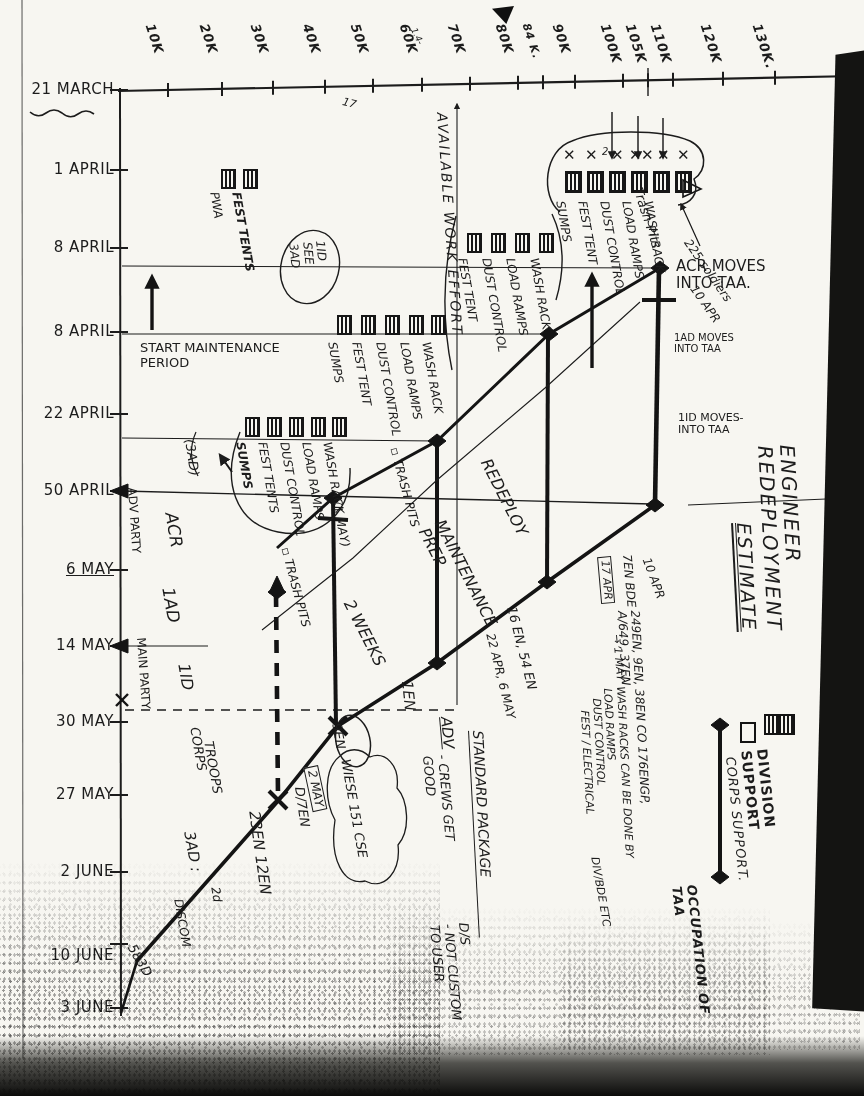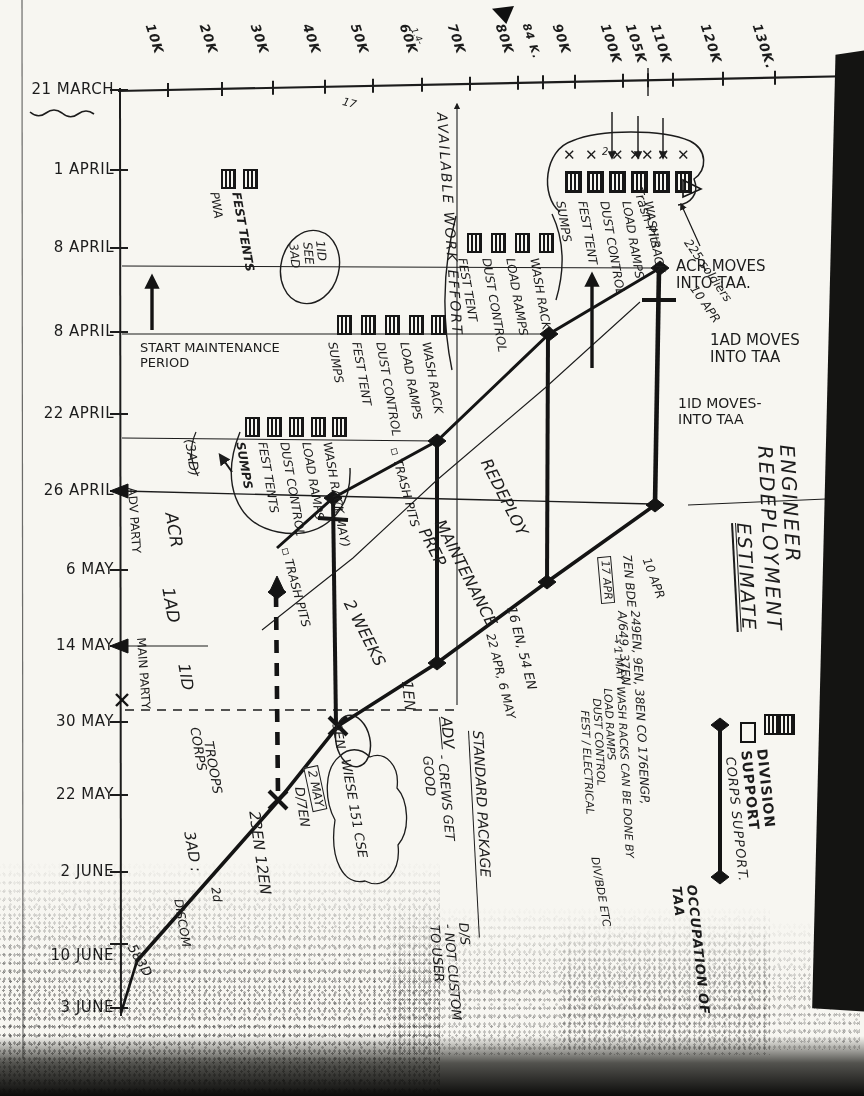--- a/index.html
+++ b/index.html
@@ -178,25 +178,25 @@
   <div class="noise fade-top" style="left:0;top:860px;width:440px;height:236px;opacity:.85;"></div>
   <div class="noise fade-top" style="left:390px;top:905px;width:380px;height:150px;opacity:.55;"></div>
   <div class="noise fade-top" style="left:560px;top:920px;width:300px;height:130px;opacity:.5;"></div>
   <div id="bottom-band"></div>
   <div id="edge-strip"></div>
 <div class="date-label hw" style="left: 22px; top: 81px; width: 92px; z-index: 4;">21 MARCH</div>
     <div class="date-label hw" style="left: 22px; top: 161px; width: 92px; z-index: 4;">1 APRIL</div>
     <div class="date-label hw" style="left: 22px; top: 239px; width: 92px; z-index: 4;">8 APRIL</div>
     <div class="date-label hw" style="left: 22px; top: 323px; width: 92px; z-index: 4;">8 APRIL</div>
     <div class="date-label hw" style="left: 22px; top: 405px; width: 92px; z-index: 4;">22 APRIL</div>
-    <div class="date-label hw" style="left: 22px; top: 482px; width: 92px; z-index: 4;">26 APRIL</div>
-    <div class="date-label hw" style="left: 22px; top: 561px; width: 92px; z-index: 4;">6 MAY</div>
+    <div class="date-label hw" style="left: 22px; top: 482px; width: 92px; z-index: 4;">50 APRIL</div>
+    <div class="date-label hw" style="left: 22px; top: 561px; width: 92px; z-index: 4; text-decoration: underline;">6 MAY</div>
     <div class="date-label hw" style="left: 22px; top: 637px; width: 92px; z-index: 4;">14 MAY</div>
     <div class="date-label hw" style="left: 22px; top: 713px; width: 92px; z-index: 4;">30 MAY</div>
-    <div class="date-label hw" style="left: 22px; top: 786px; width: 92px; z-index: 4;">22 MAY</div>
+    <div class="date-label hw" style="left: 22px; top: 786px; width: 92px; z-index: 4;">27 MAY</div>
     <div class="date-label hw" style="left: 22px; top: 863px; width: 92px; z-index: 4;">2 JUNE</div>
     <div class="date-label hw" style="left: 22px; top: 935px; width: 92px; z-index: 4; margin-top: 12px;">10 JUNE</div>
     <div class="date-label hw" style="left: 22px; top: 999px; width: 92px; z-index: 4;">3 JUNE</div>
     <div class="km-label hw" style="left: 156px; top: 22px; font-size: 13px; transform: rotate(72deg);">10K</div>
     <div class="km-label hw" style="left: 210px; top: 22px; font-size: 13px; transform: rotate(72deg);">20K</div>
     <div class="km-label hw" style="left: 261px; top: 22px; font-size: 13px; transform: rotate(72deg);">30K</div>
     <div class="km-label hw" style="left: 313px; top: 22px; font-size: 13px; transform: rotate(72deg);">40K</div>
     <div class="km-label hw" style="left: 361px; top: 22px; font-size: 13px; transform: rotate(72deg);">50K</div>
     <div class="km-label hw" style="left: 410px; top: 22px; font-size: 13px; transform: rotate(72deg);">60K</div>
     <div class="km-label hw" style="left: 458px; top: 22px; font-size: 13px; transform: rotate(72deg);">70K</div>
@@ -253,23 +253,23 @@
     <span class="xmark" style="left: 641px; top: 146px;">✕</span>
     <span class="xmark" style="left: 657px; top: 146px;">✕</span>
     <span class="xmark" style="left: 677px; top: 146px;">✕</span>
     <div class="hw" style="left: 566px; top: 200px; transform: rotate(80deg); font-size: 12px; font-style: italic;">SUMPS</div>
     <div class="hw" style="left: 588px; top: 200px; transform: rotate(80deg); font-size: 12px; font-style: italic;">FEST TENT</div>
     <div class="hw" style="left: 610px; top: 200px; transform: rotate(80deg); font-size: 12px; font-style: italic;">DUST CONTROL</div>
     <div class="hw" style="left: 632px; top: 200px; transform: rotate(80deg); font-size: 12px; font-style: italic;">LOAD RAMPS</div>
     <div class="hw" style="left: 654px; top: 200px; transform: rotate(80deg); font-size: 12px; font-style: italic;">WASH RACK</div>
     <div class="hw" style="left: 676px; top: 258px; font-size: 15px;">ACR MOVES
 INTO TAA.</div>
-    <div class="hw" style="left: 710px; top: 332px; font-size: 15px;">1AD MOVES
+    <div class="hw" style="left: 674px; top: 332px; font-size: 10px;">1AD MOVES
 INTO TAA</div>
-    <div class="hw" style="left: 678px; top: 396px; font-size: 14px;">1ID MOVES-
+    <div class="hw" style="left: 678px; top: 412px; font-size: 11px;">1ID MOVES-
 INTO TAA</div>
     <div class="hw" style="left: 140px; top: 341px; font-size: 13px;">START MAINTENANCE
 PERIOD</div>
     <div class="hw" style="left: 449px; top: 112px; font-size: 14px; transform: rotate(86deg); font-style: italic; letter-spacing: 2px;">AVAILABLE  WORK  EFFORT</div>
     <div class="hw" style="left: 447px; top: 517px; font-size: 16px; transform: rotate(63deg); font-style: italic;">MAINTENANCE
 PREP</div>
     <div class="hw" style="left: 493px; top: 456px; font-size: 16px; transform: rotate(63deg); font-style: italic;">REDEPLOY</div>
     <div class="hw" style="left: 356px; top: 597px; font-size: 16px; transform: rotate(63deg); font-style: italic;">2 WEEKS</div>
     <div class="hw" style="left: 138px; top: 487px; font-size: 12px; transform: rotate(86deg);">ADV PARTY</div>
     <div class="hw" style="left: 147px; top: 637px; font-size: 12px; transform: rotate(86deg);">MAIN PARTY</div>

